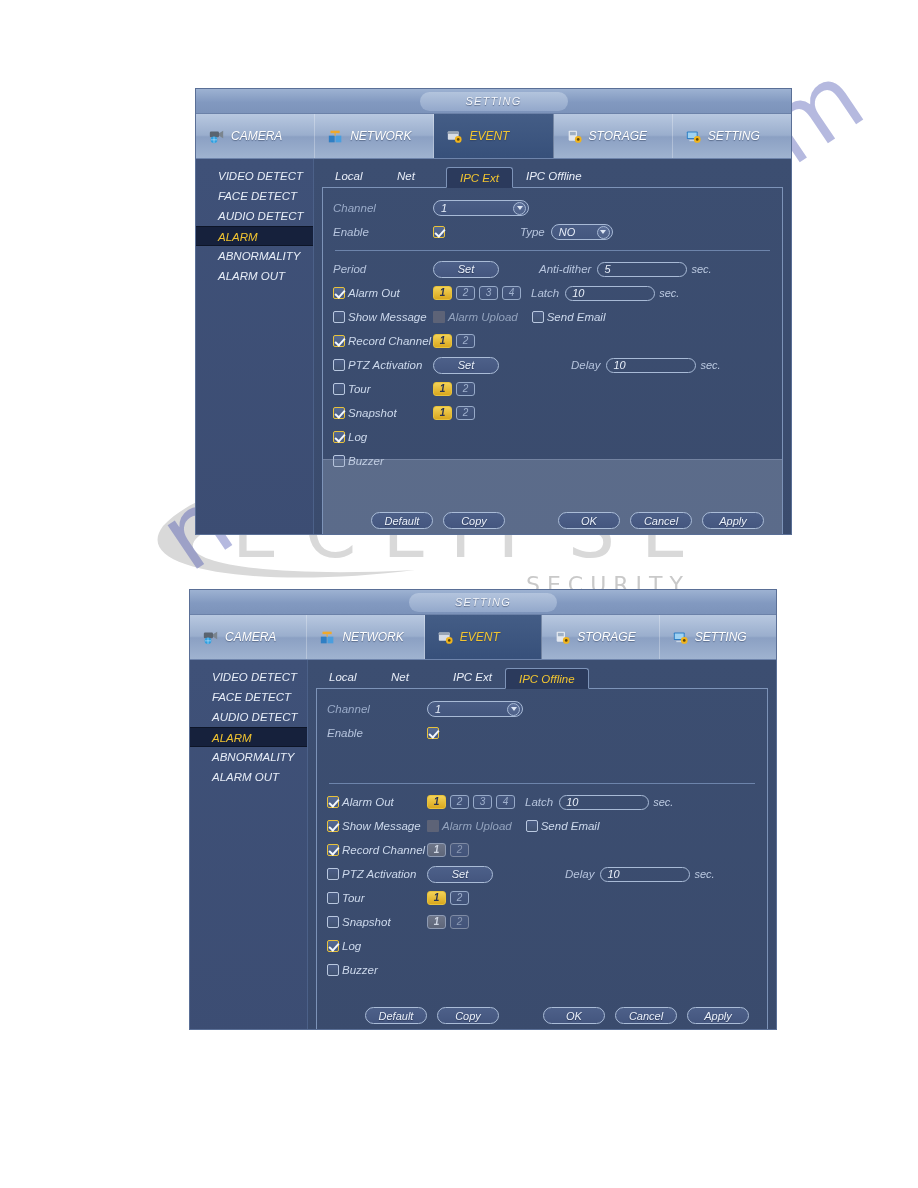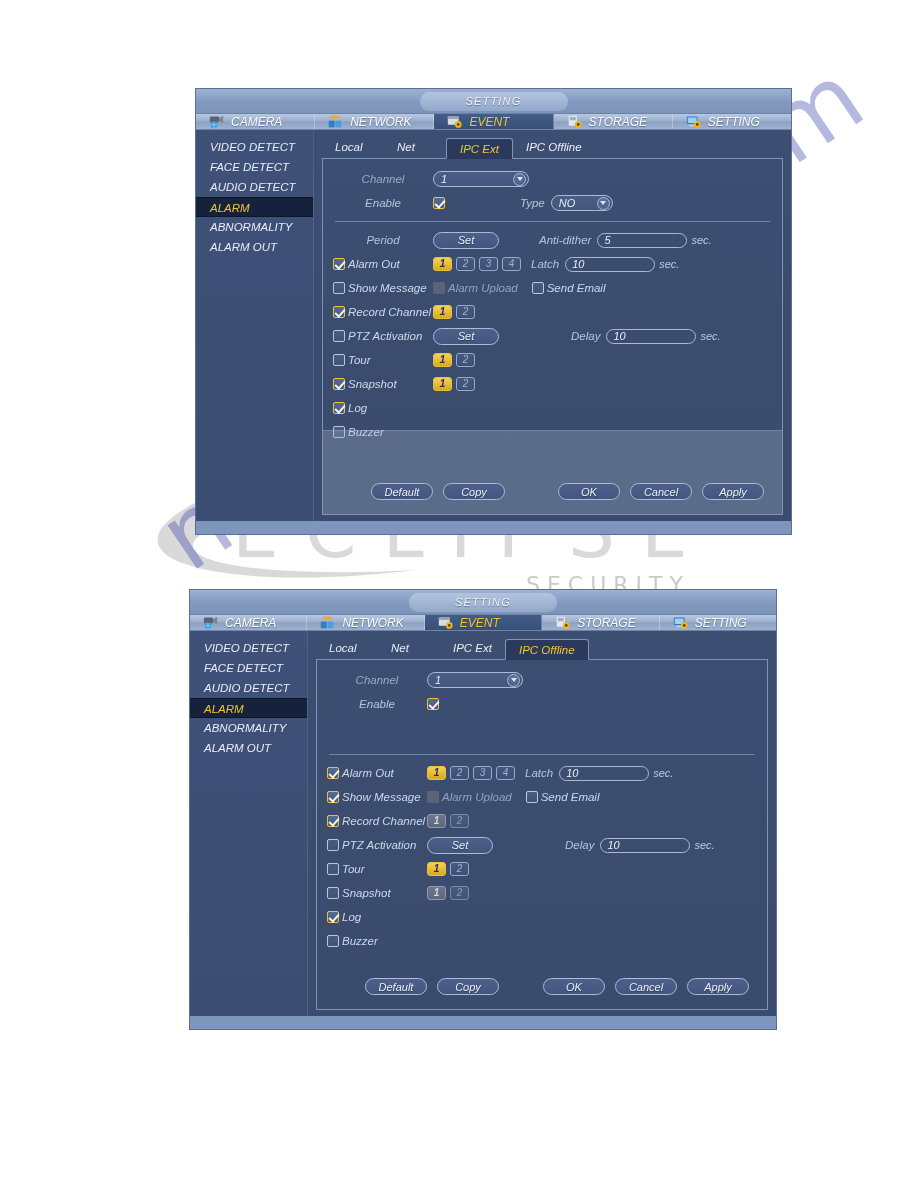--- a/index.html
+++ b/index.html
@@ -89,21 +89,21 @@
     font-size: 11px;
     letter-spacing: 1.2px;
     text-align: center;
     line-height: 19px;
     text-shadow: 0 1px 1px rgba(40,55,85,0.55);
   }
 
   
   .menubar {
     display: flex;
-    height: 16px;
+    height: 45px;
     background: linear-gradient(180deg,#b8c8e0 0%, #9aaecd 48%, #8ba0c3 52%, #9fb3d0 100%);
     border-bottom: 1px solid #6e84ab;
     text-align: right;
   }
   .menu-item {
     flex: 1 1 0;
     display: flex;
     align-items: center;
     gap: 6px;
     padding-left: 12px;
@@ -129,21 +129,21 @@
   .sidebar {
     width: 118px;
     flex: 0 0 118px;
     padding-top: 7px;
     background: linear-gradient(180deg,#3f5178 0%, #3c4d73 100%);
     border-right: 1px solid #4c6189;
   }
   .side-item {
     height: 20px;
     line-height: 20px;
-    padding-left: 14px;
+    padding-left: 22px;
     font-size: 11.5px;
     color: #e7edf7;
     white-space: nowrap;
   }
   .side-item.active {
     background: #16213c;
     color: #f2c530;
     border-top: 1px solid #0d1527;
     border-bottom: 1px solid #0d1527;
   }
@@ -192,21 +192,21 @@
   
   .row {
     display: flex;
     align-items: center;
     height: 22px;
     font-size: 11.5px;
     color: #ced9ec;
     margin-bottom: 2px;
   }
   .lbl { color: #b6c4dd; }
-  .lbl-w { width: 100px; flex: 0 0 100px; text-align: center; }
+  .lbl-w { width: 100px; flex: 0 0 100px; }
   .lbl-muted { color: #9aabc9; }
 
   .sep {
     height: 1px;
     background: #6d84ab;
     margin: 7px 2px 7px 2px;
   }
 
   
   .combo {

